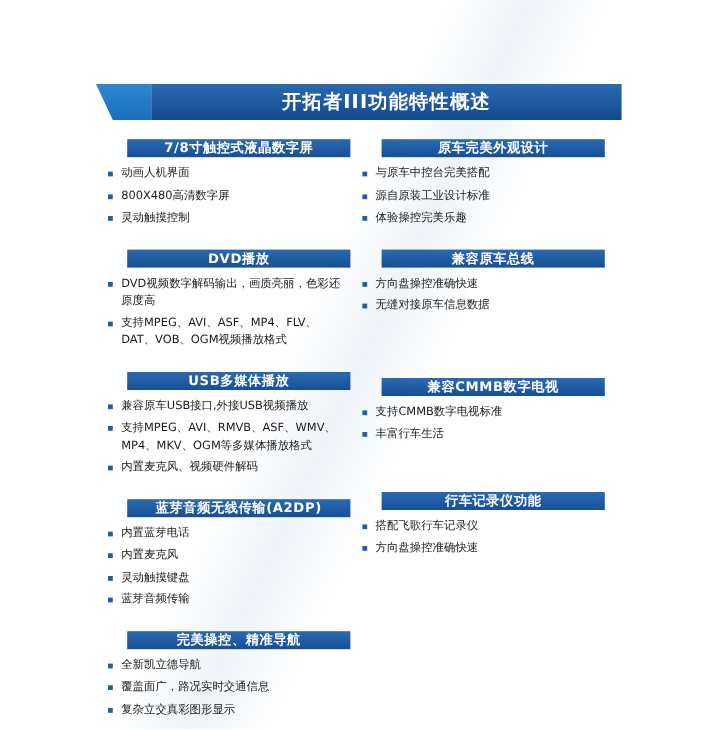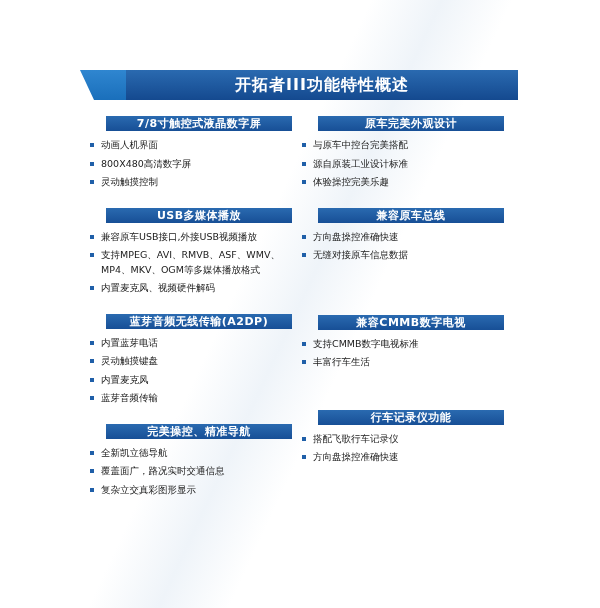--- a/index.html
+++ b/index.html
@@ -141,42 +141,52 @@
           <div class="notch"></div>
           <div class="bar">7/8寸触控式液晶数字屏</div>
         </div>
         <ul class="bullets">
           <li>动画人机界面</li>
           <li>800X480高清数字屏</li>
           <li>灵动触摸控制</li>
         </ul>
       </div>
 
+      <div class="section">
+        <div class="sec-head">
+          <div class="notch"></div>
+          <div class="bar">DVD播放</div>
+        </div>
+        <ul class="bullets">
+          <li>DVD视频数字解码输出，画质亮丽，色彩还原度高</li>
+          <li>支持MPEG、AVI、ASF、MP4、FLV、DAT、VOB、OGM视频播放格式</li>
+        </ul>
+      </div>
 
       <div class="section">
         <div class="sec-head">
           <div class="notch"></div>
           <div class="bar">USB多媒体播放</div>
         </div>
         <ul class="bullets">
           <li>兼容原车USB接口,外接USB视频播放</li>
           <li>支持MPEG、AVI、RMVB、ASF、WMV、MP4、MKV、OGM等多媒体播放格式</li>
           <li>内置麦克风、视频硬件解码</li>
         </ul>
       </div>
 
       <div class="section">
         <div class="sec-head">
           <div class="notch"></div>
           <div class="bar">蓝芽音频无线传输(A2DP)</div>
         </div>
         <ul class="bullets">
           <li>内置蓝芽电话</li>
+          <li>内置麦克风</li>
           <li>灵动触摸键盘</li>
-          <li>内置麦克风</li>
           <li>蓝芽音频传输</li>
         </ul>
       </div>
 
       <div class="section">
         <div class="sec-head">
           <div class="notch"></div>
           <div class="bar">完美操控、精准导航</div>
         </div>
         <ul class="bullets">

